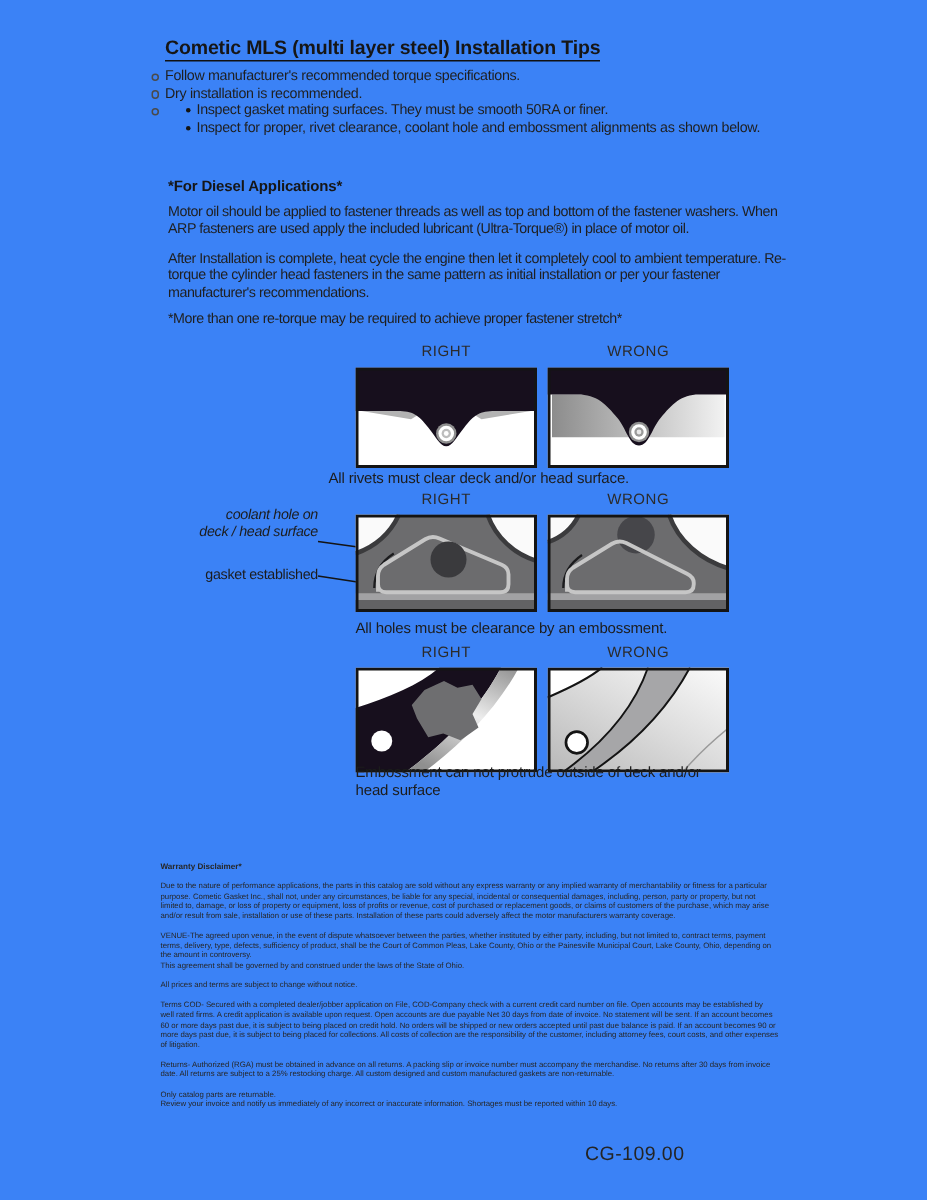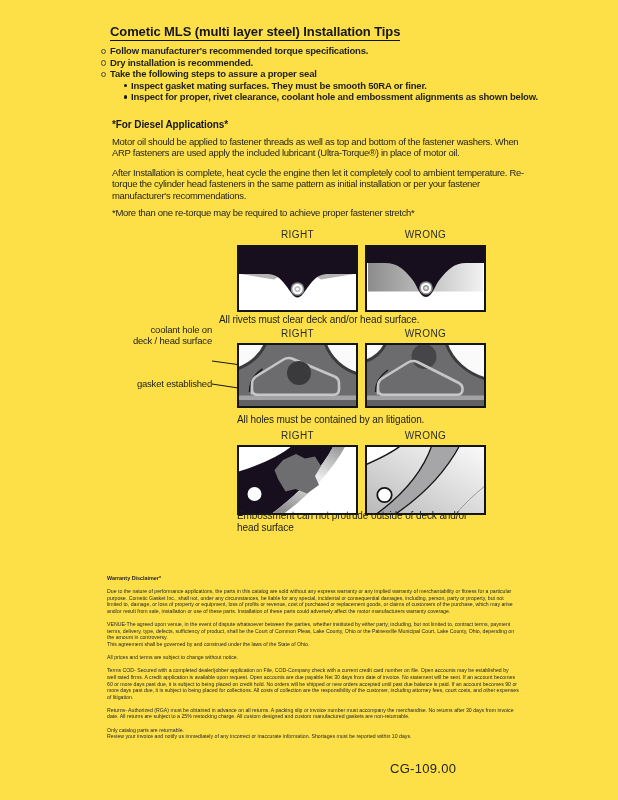--- a/index.html
+++ b/index.html
@@ -1,48 +1,48 @@
 <!DOCTYPE html>
 <html><head>
 <meta charset="utf-8">
 <style>
   html,body { margin:0; padding:0; background:#ffffff; }
   .page {
-    position:relative; width:618px; height:800px; background:#fde047;
+    position:relative; width:618px; height:800px; background:#3b82f6;
     font-family:"Liberation Sans", sans-serif; color:#1f1f1f; overflow:hidden;
   }
   .abs { position:absolute; }
 
   .title {
     left:110px; top:24px; font-size:13px; font-weight:bold; letter-spacing:-0.1px;
     color:#161616; border-bottom:1.5px solid #111; padding-bottom:1px; display:inline-block;
   }
 
-  .tips { left:101px; top:45px; width:440px; font-size:9.5px; letter-spacing:-0.2px; line-height:11.6px;font-weight:bold; }
+  .tips { left:101px; top:45px; width:440px; font-size:9.5px; letter-spacing:-0.2px; line-height:11.6px; }
   .tip  { position:relative; padding-left:9px; }
   .tip .ob {
     position:absolute; left:0; top:3.6px; width:3.4px; height:3.4px;
     border:0.9px solid #4a4a4a; border-radius:50%;
   }
   .tip.sub { padding-left:30px; }
   .tip.sub .fb {
     position:absolute; left:23px; top:4px; width:3.2px; height:3.2px;
     background:#141414; border-radius:50%;
   }
 
   .diesel-h { left:112px; top:119px; font-size:10px; font-weight:bold; letter-spacing:-0.1px; color:#161616; }
   .para { left:112px; width:415px; font-size:9.5px; letter-spacing:-0.3px; line-height:11.3px; }
   .p1 { top:136px; } .p2 { top:167px; } .p3 { top:207px; }
 
   .dg-label { width:121px; text-align:center; font-size:10px; letter-spacing:0.4px; color:#2b2b2b; }
   .dg-caption { font-size:10px; letter-spacing:-0.1px; color:#1c1c1c; line-height:11.5px; }
   svg.dg { display:block; }
 
   .side-label { left:100px; width:112px; text-align:right; font-size:9.5px; letter-spacing:-0.2px; line-height:10.8px; color:#1c1c1c; }
-  .lbl-coolant { top:325px; }
+  .lbl-coolant { top:339px;font-style:italic; }
   .lbl-emboss  { top:379px; }
 
   .disc { left:107px; top:575px; width:412px; font-size:5.2px; line-height:6.6px; letter-spacing:0; color:#262626; }
   .disc .d-head { font-weight:bold; font-size:5.4px; }
   .disc p { margin:6.6px 0 0 0; }
 
   .page-num { left:390px; top:761px; font-size:13px; letter-spacing:0.3px; color:#242424; }
 </style>
 </head>
 <body>
@@ -55,21 +55,20 @@
     <div class="tip">
       <span class="ob"></span>
       <span>Follow manufacturer's recommended torque specifications.</span>
     </div>
     <div class="tip">
       <span class="ob"></span>
       <span>Dry installation is recommended.</span>
     </div>
     <div class="tip">
       <span class="ob"></span>
-      <span>Take the following steps to assure a proper seal</span>
     </div>
     <div class="tip sub">
       <span class="fb"></span>
       <span>Inspect gasket mating surfaces.  They must be smooth 50RA or finer.</span>
     </div>
     <div class="tip sub">
       <span class="fb"></span>
       <span>Inspect for proper, rivet clearance, coolant hole and embossment alignments as shown below.</span>
     </div>
   </div>
@@ -153,21 +152,21 @@
     <path d="M0,0 H21 C16.5,9.5 9,15.5 0,18.5 Z" fill="#fafafa"></path>
     <path d="M21,0 C16.5,9.5 9,15.5 0,18.5" stroke="#3b3b3d" stroke-width="3" fill="none"></path>
     <path d="M121,0 H81 C87,17.5 102,30.5 121,36 Z" fill="#fafafa"></path>
     <path d="M81,0 C87,17.5 102,30.5 121,36" stroke="#3b3b3d" stroke-width="3" fill="none"></path>
     <path d="M10.5,49 C10.5,39.5 15,32.5 23,27" stroke="#1c1c1e" stroke-width="1.5" fill="none"></path>
     <circle cx="59" cy="13.5" r="12.5" fill="#46464a"></circle>
     <path fill="none" stroke-width="2.6" stroke="#c6c6c6" d="M13,51.5 L13,43 C13,39.5 14,37.5 17,35.5 L43,19.5 C46,17.7 49.5,17.7 52.5,19 L93,39.5 C96,41 97.5,43 97.5,45.5 L97.5,46.5 C97.5,50 95.5,51.8 92,51.8 L18.5,51.8 C15,51.8 13,50 13,46.5 Z"></path>
     <rect x="1" y="1" width="119" height="63" fill="none" stroke="#141414" stroke-width="2"></rect>
   </svg>
 
-  <div class="abs dg-caption" style="left:237px; top:414px; width:260px;">All holes must be contained by an litigation.</div>
+  <div class="abs dg-caption" style="left:237px; top:414px; width:260px;">All holes must be clearance by an embossment.</div>
 
   <div class="abs dg-label" style="left:237px; top:430px;">RIGHT</div>
   <div class="abs dg-label" style="left:365px; top:430px;">WRONG</div>
 
   <svg class="abs dg" style="left:237px; top:445px;" width="121" height="70" viewBox="0 0 121 70">
     <defs>
       <linearGradient id="gb5" x1="0.85" y1="0" x2="0.3" y2="1">
         <stop offset="0" stop-color="#9a9a9a"></stop>
           <stop offset="0.45" stop-color="#ededed"></stop>
           <stop offset="1" stop-color="#8f8f8f"></stop>

